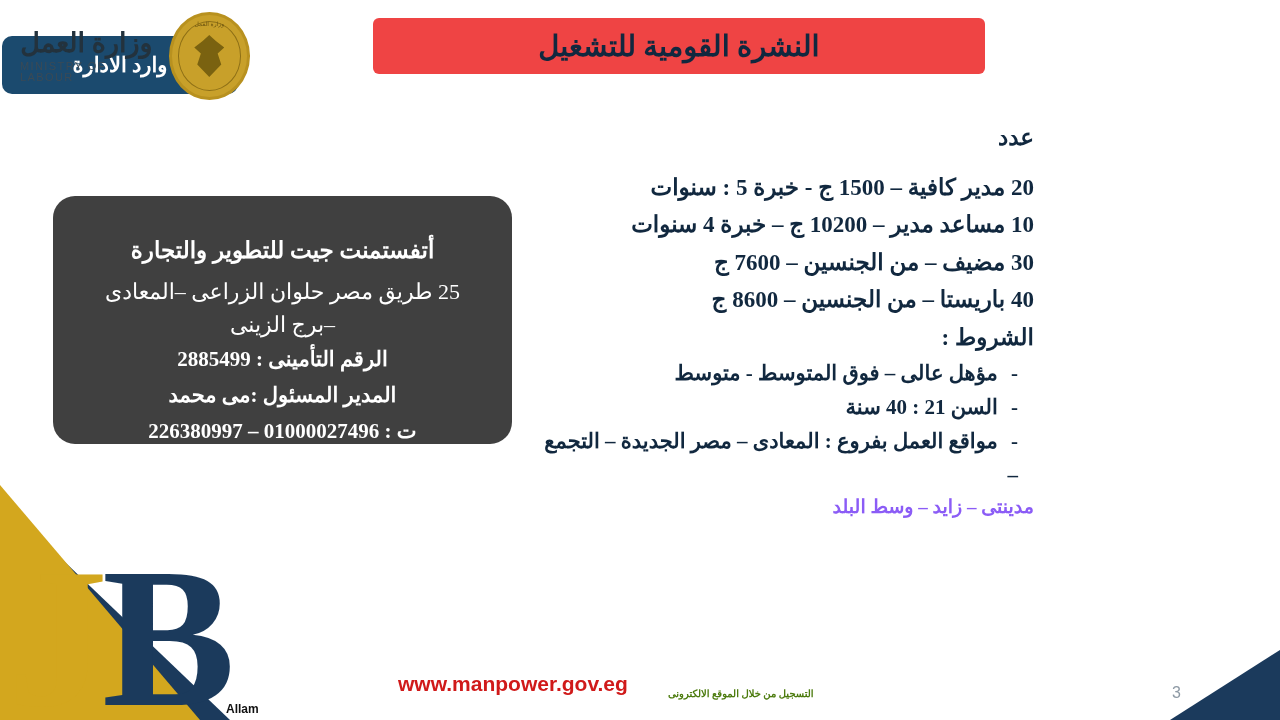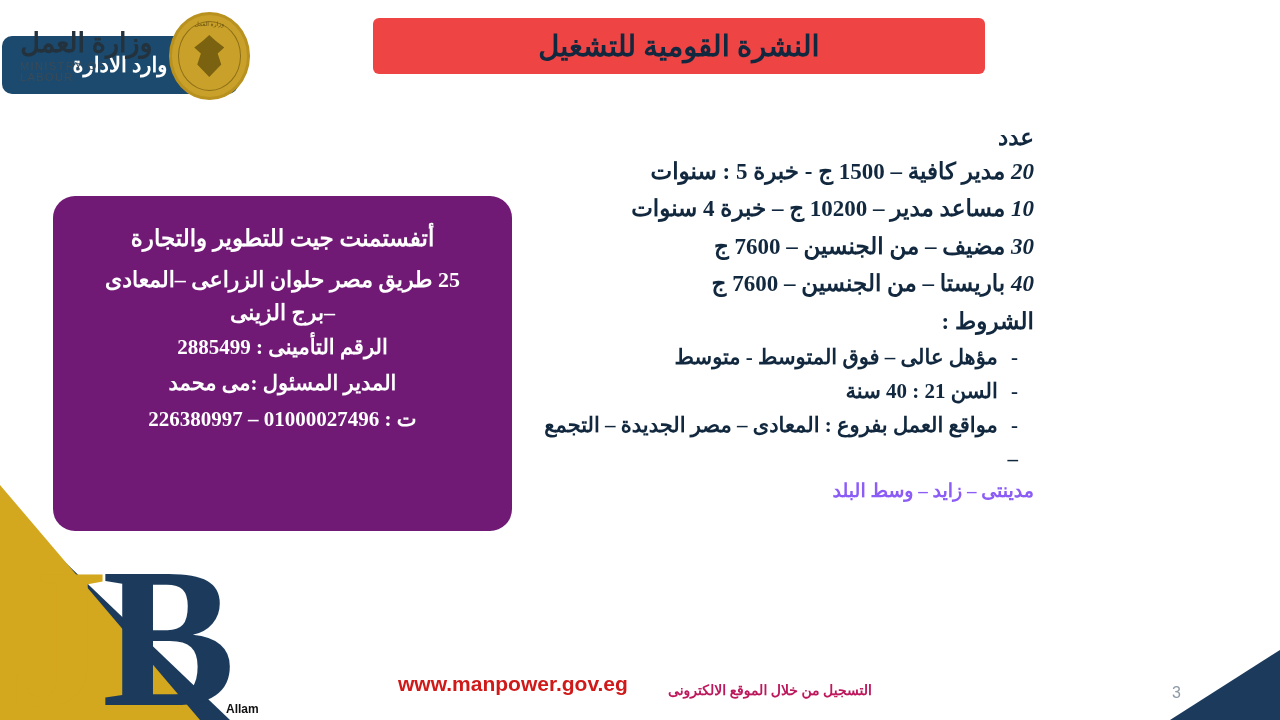--- a/index.html
+++ b/index.html
@@ -181,33 +181,32 @@
     right: 246px;
     top: 124px;
     width: 500px;
     text-align: right;
     direction: rtl;
   }
   .count-header {
     font-size: 23px;
     font-weight: bold;
     color: #11283f;
-    margin-bottom: 2px;
+    margin-bottom: 18px;
     padding-left: 24px;
   }
   .job-row {
     font-size: 23px;
     font-weight: bold;
     color: #11283f;
     line-height: 1.63;
     white-space: nowrap;
   }
   .job-row .num {
     color: #11283f;
-    font-style: italic;
   }
   .cond-title {
     font-size: 23px;
     font-weight: bold;
     color: #11283f;
     line-height: 1.63;
   }
   .cond-row {
     font-size: 21px;
     font-weight: bold;
@@ -224,38 +223,38 @@
     color: #8b5cf6;
     line-height: 1.62;
   }
 
   
   .company-card {
     position: absolute;
     left: 53px;
     top: 196px;
     width: 459px;
-    height: 335px;
-    background: #701a75;
+    height: 248px;
+    background: #404040;
     border-radius: 22px;
     color: #ffffff;
     direction: rtl;
     text-align: center;
-    padding: 26px 22px 0 22px;
+    padding: 38px 22px 0 22px;
     box-sizing: border-box;
   }
   .company-name {
     font-size: 23px;
     font-weight: bold;
     line-height: 1.5;
     margin-bottom: 6px;
   }
   .company-addr {
     font-size: 22px;
-    font-weight: bold;
+    font-weight: normal;
     line-height: 1.5;
   }
   .company-line {
     font-size: 21px;
     font-weight: bold;
     line-height: 1.72;
   }
 
   
   .footer-url {
@@ -265,23 +264,23 @@
     font-family: "Liberation Sans", sans-serif;
     font-size: 21px;
     font-weight: bold;
     color: #d01a1a;
     direction: ltr;
   }
   .footer-note {
     position: absolute;
     left: 668px;
     bottom: 21px;
-    font-size: 14px;
-    font-weight: bold;
-    color: #be185d;
+    font-size: 10px;
+    font-weight: bold;
+    color: #4d7c0f;
     direction: rtl;
   }
   .footer-author {
     position: absolute;
     left: 226px;
     bottom: 4px;
     font-family: "Liberation Sans", sans-serif;
     font-size: 12px;
     font-weight: bold;
     color: #111111;
@@ -337,21 +336,21 @@
     <div class="job-row">
       <span class="num">10</span>
       <span>مساعد مدير – 10200 ج – خبرة 4 سنوات</span>
     </div>
     <div class="job-row">
       <span class="num">30</span>
       <span>مضيف – من الجنسين – 7600 ج</span>
     </div>
     <div class="job-row">
       <span class="num">40</span>
-      <span>باريستا – من الجنسين – 7600 ج</span>
+      <span>باريستا – من الجنسين – 8600 ج</span>
     </div>
 
     <div class="cond-title">الشروط :</div>
 
     <div class="cond-row">
       <span class="dash">-</span>
       <span>مؤهل عالى – فوق المتوسط - متوسط</span>
     </div>
     <div class="cond-row">
       <span class="dash">-</span>

